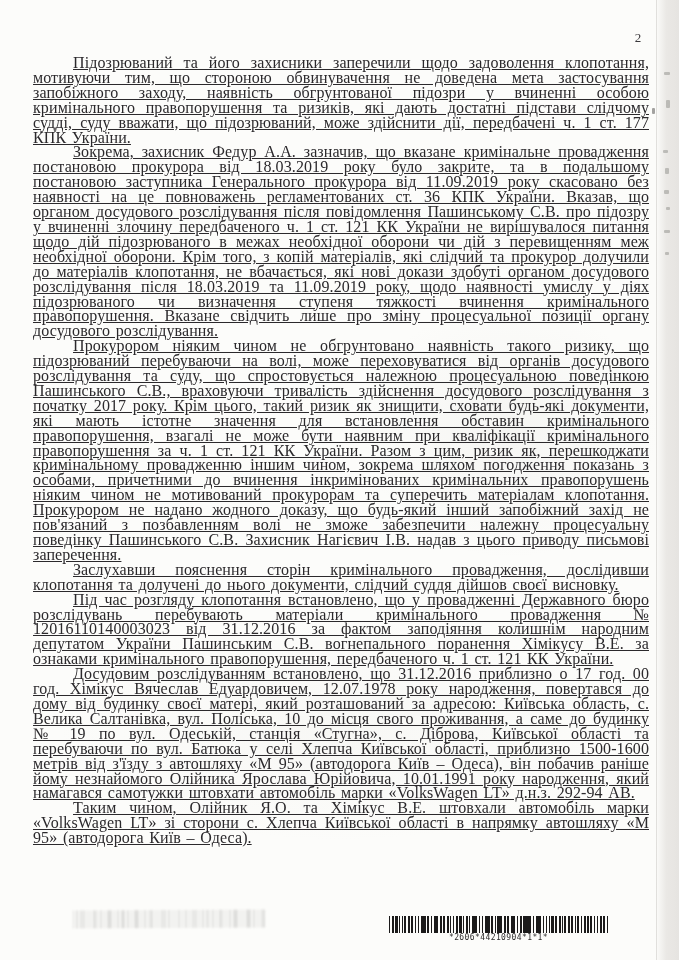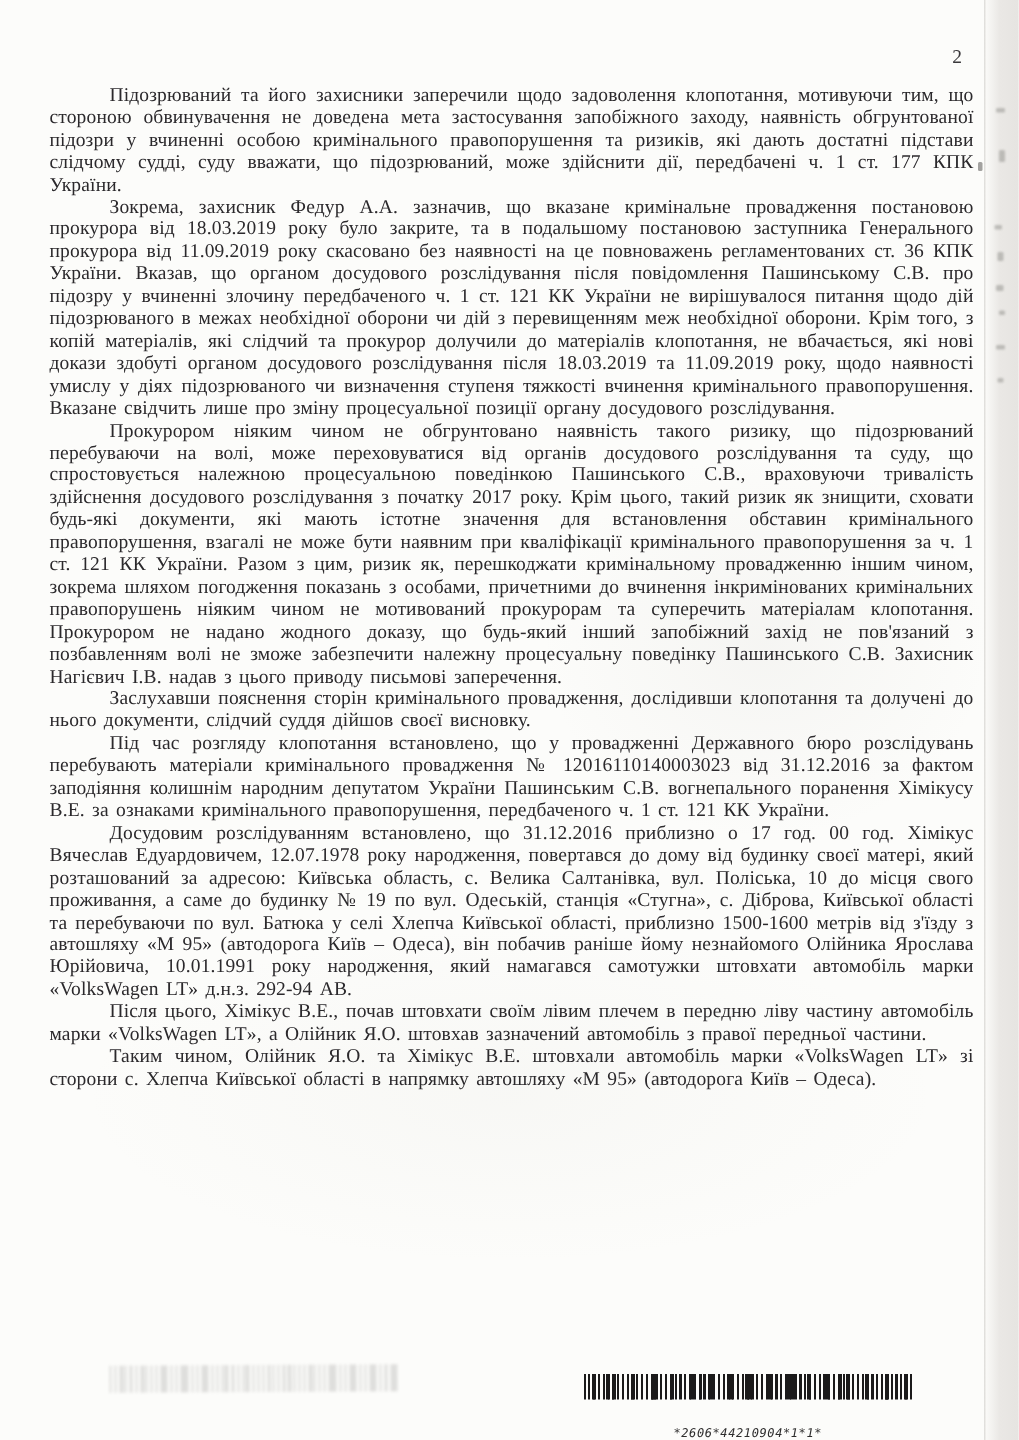--- a/index.html
+++ b/index.html
@@ -50,45 +50,45 @@
     font-size: 13px; color: #3a383b; text-align: center;
   }
   .text-block {
     position: absolute; left: 33px; top: 56px; width: 616px;
     color: var(--color-text, #2b292c);
   }
   .text-block p {
     margin: 0;
     text-indent: 40px;
     text-align: justify;
-    font-size: 13px;
+    font-size: 16px;
     line-height: 14.9px;
     letter-spacing: 0.1px;
     word-spacing: 1.5px;
+    text-decoration: underline;
   }
   
   .barcode-wrap {
     position: absolute; left: 389px; top: 916px; width: 219px;
     text-align: center;
   }
   .barcode-bars {
     width: 219px; height: 17px;
     background-image:
       repeating-linear-gradient(90deg, var(--color-barcode, #1b1a1a) 0 1.4px, rgba(0,0,0,0) 1.4px 3.2px),
       repeating-linear-gradient(90deg, rgba(0,0,0,0) 0 6px, var(--color-barcode, #1b1a1a) 6px 8.5px, rgba(0,0,0,0) 8.5px 13px),
       repeating-linear-gradient(90deg, rgba(0,0,0,0) 0 15px, var(--color-barcode, #1b1a1a) 15px 17px, rgba(0,0,0,0) 17px 31px);
   }
   .barcode-label {
-    margin-top: 18px;
+    margin-top: 0px;
     font-family: "DejaVu Sans Mono", monospace;
     font-size: 8px;
     letter-spacing: 0.4px;
     color: #2e2d2d;
     white-space: nowrap;
-    font-style: italic;
   }
   
   .ghost-barcode {
     position: absolute; left: 73px; top: 910px; width: 192px; height: 18px;
     opacity: 0.16;
     filter: blur(1.1px);
     transform: rotate(-0.3deg);
     background-image:
       repeating-linear-gradient(90deg, #4a4846 0 1.4px, rgba(0,0,0,0) 1.4px 3.4px),
       repeating-linear-gradient(90deg, rgba(0,0,0,0) 0 7px, #4a4846 7px 9.5px, rgba(0,0,0,0) 9.5px 14px);
@@ -104,21 +104,20 @@
 
   <div class="page-number">2</div>
 
   <div class="text-block">
     <p>Підозрюваний та його захисники заперечили щодо задоволення клопотання, мотивуючи тим, що стороною обвинувачення не доведена мета застосування запобіжного заходу, наявність обгрунтованої підозри у вчиненні особою кримінального правопорушення та ризиків, які дають достатні підстави слідчому судді, суду вважати, що підозрюваний, може здійснити дії, передбачені ч. 1 ст. 177 КПК України.</p>
     <p>Зокрема, захисник Федур А.А. зазначив, що вказане кримінальне провадження постановою прокурора від 18.03.2019 року було закрите, та в подальшому постановою заступника Генерального прокурора від 11.09.2019 року скасовано без наявності на це повноважень регламентованих ст. 36 КПК України. Вказав, що органом досудового розслідування після повідомлення Пашинському С.В. про підозру у вчиненні злочину передбаченого ч. 1 ст. 121 КК України не вирішувалося питання щодо дій підозрюваного в межах необхідної оборони чи дій з перевищенням меж необхідної оборони. Крім того, з копій матеріалів, які слідчий та прокурор долучили до матеріалів клопотання, не вбачається, які нові докази здобуті органом досудового розслідування після 18.03.2019 та 11.09.2019 року, щодо наявності умислу у діях підозрюваного чи визначення ступеня тяжкості вчинення кримінального правопорушення. Вказане свідчить лише про зміну процесуальної позиції органу досудового розслідування.</p>
     <p>Прокурором ніяким чином не обгрунтовано наявність такого ризику, що підозрюваний перебуваючи на волі, може переховуватися від органів досудового розслідування та суду, що спростовується належною процесуальною поведінкою Пашинського С.В., враховуючи тривалість здійснення досудового розслідування з початку 2017 року. Крім цього, такий ризик як знищити, сховати будь-які документи, які мають істотне значення для встановлення обставин кримінального правопорушення, взагалі не може бути наявним при кваліфікації кримінального правопорушення за ч. 1 ст. 121 КК України. Разом з цим, ризик як, перешкоджати кримінальному провадженню іншим чином, зокрема шляхом погодження показань з особами, причетними до вчинення інкримінованих кримінальних правопорушень ніяким чином не мотивований прокурорам та суперечить матеріалам клопотання. Прокурором не надано жодного доказу, що будь-який інший запобіжний захід не пов'язаний з позбавленням волі не зможе забезпечити належну процесуальну поведінку Пашинського С.В. Захисник Нагієвич І.В. надав з цього приводу письмові заперечення.</p>
     <p>Заслухавши пояснення сторін кримінального провадження, дослідивши клопотання та долучені до нього документи, слідчий суддя дійшов своєї висновку.</p>
     <p>Під час розгляду клопотання встановлено, що у провадженні Державного бюро розслідувань перебувають матеріали кримінального провадження № 12016110140003023 від 31.12.2016 за фактом заподіяння колишнім народним депутатом України Пашинським С.В. вогнепального поранення Хімікусу В.Е. за ознаками кримінального правопорушення, передбаченого ч. 1 ст. 121 КК України.</p>
     <p>Досудовим розслідуванням встановлено, що 31.12.2016 приблизно о 17 год. 00 год. Хімікус Вячеслав Едуардовичем, 12.07.1978 року народження, повертався до дому від будинку своєї матері, який розташований за адресою: Київська область, с. Велика Салтанівка, вул. Поліська, 10 до місця свого проживання, а саме до будинку № 19 по вул. Одеській, станція «Стугна», с. Діброва, Київської області та перебуваючи по вул. Батюка у селі Хлепча Київської області, приблизно 1500-1600 метрів від з'їзду з автошляху «М 95» (автодорога Київ – Одеса), він побачив раніше йому незнайомого Олійника Ярослава Юрійовича, 10.01.1991 року народження, який намагався самотужки  штовхати автомобіль марки «VolksWagen LT» д.н.з. 292-94 АВ.</p>
-    <p>Після цього, Хімікус В.Е., почав штовхати своїм лівим плечем в передню ліву частину автомобіль марки «VolksWagen LT», а Олійник Я.О. штовхав зазначений автомобіль з правої передньої частини.</p>
     <p>Таким чином, Олійник Я.О. та Хімікус В.Е. штовхали автомобіль марки «VolksWagen LT» зі сторони с. Хлепча Київської області в напрямку автошляху «М 95» (автодорога Київ – Одеса).</p>
   </div>
 
   <div class="ghost-barcode"></div>
 
   <div class="barcode-wrap">
     <div class="barcode-bars"></div>
     <div class="barcode-label">*2606*44210904*1*1*</div>
   </div>
 

